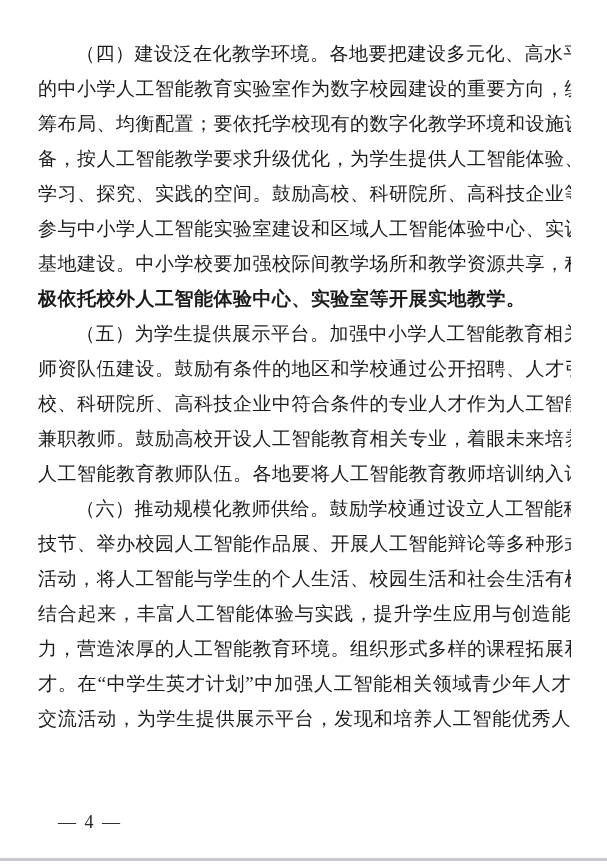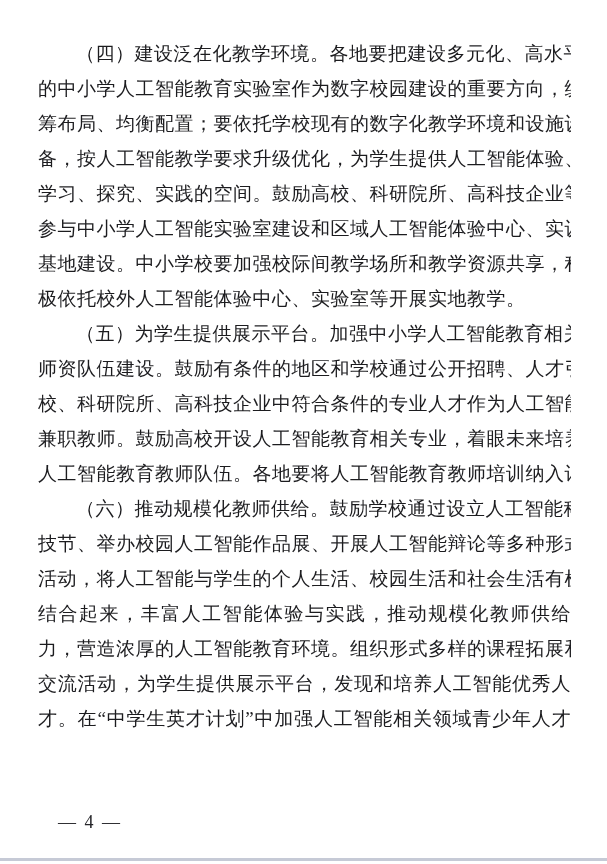--- a/index.html
+++ b/index.html
@@ -32,20 +32,21 @@
     -moz-text-align-last: justify;
     letter-spacing: 0.5px;
     overflow: hidden;
   }
   .text-line.first-line {
     text-indent: 2em;
   }
   .text-line.left-last {
     text-align: center;
     text-align-last: left;
+    font-weight: bold;
     -moz-text-align-last: left;
   }
   .seg-bold {
     font-weight: normal;
   }
   .page-number {
     position: absolute;
     left: 58px;
     top: 812px;
     font-size: 18px;
@@ -75,20 +76,20 @@
       <div class="text-line"><span>基地建设。中小学校要加强校际间教学场所和教学资源共享，积</span></div>
       <div class="text-line left-last"><span>极依托校外人工智能体验中心、实验室等开展实地教学。</span></div>
       <div class="text-line first-line"><span class="seg-bold">（五）为学生提供展示平台。</span><span>加强中小学人工智能教育相关</span></div>
       <div class="text-line"><span>师资队伍建设。鼓励有条件的地区和学校通过公开招聘、人才引</span></div>
       <div class="text-line"><span>校、科研院所、高科技企业中符合条件的专业人才作为人工智能</span></div>
       <div class="text-line"><span>兼职教师。鼓励高校开设人工智能教育相关专业，着眼未来培养</span></div>
       <div class="text-line"><span>人工智能教育教师队伍。各地要将人工智能教育教师培训纳入计</span></div>
       <div class="text-line first-line"><span class="seg-bold">（六）推动规模化教师供给。</span><span>鼓励学校通过设立人工智能科</span></div>
       <div class="text-line"><span>技节、举办校园人工智能作品展、开展人工智能辩论等多种形式</span></div>
       <div class="text-line"><span>活动，将人工智能与学生的个人生活、校园生活和社会生活有机</span></div>
-      <div class="text-line"><span>结合起来，丰富人工智能体验与实践，推动规模化教师供给</span></div>
+      <div class="text-line"><span>结合起来，丰富人工智能体验与实践，提升学生应用与创造能</span></div>
       <div class="text-line"><span>力，营造浓厚的人工智能教育环境。组织形式多样的课程拓展和</span></div>
+      <div class="text-line"><span>才。在“中学生英才计划”中加强人工智能相关领域青少年人才</span></div>
       <div class="text-line"><span>交流活动，为学生提供展示平台，发现和培养人工智能优秀人</span></div>
-      <div class="text-line"><span>才。在“中学生英才计划”中加强人工智能相关领域青少年人才</span></div>
     </div>
   <div class="page-number">— 4 —</div>
   <div class="scan-edge-bottom"></div>
 </div>
 
 </body></html>

